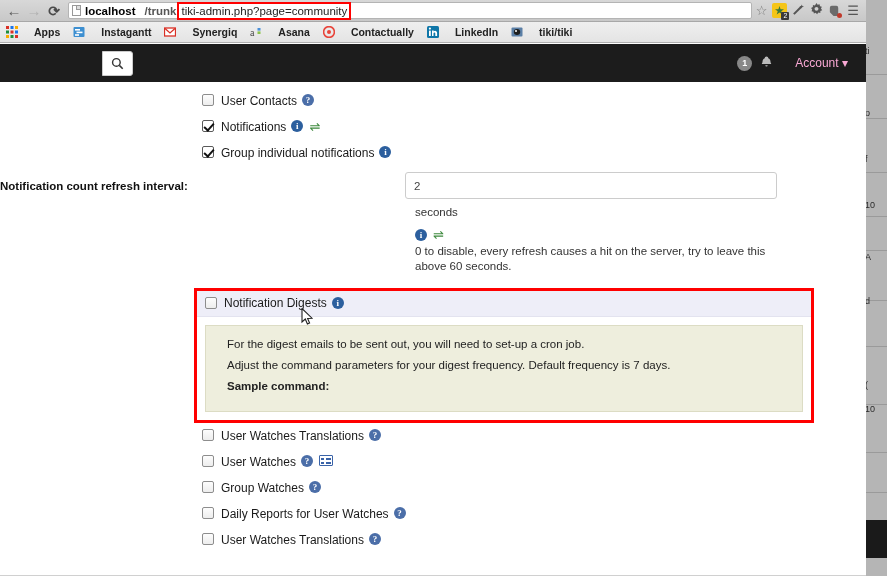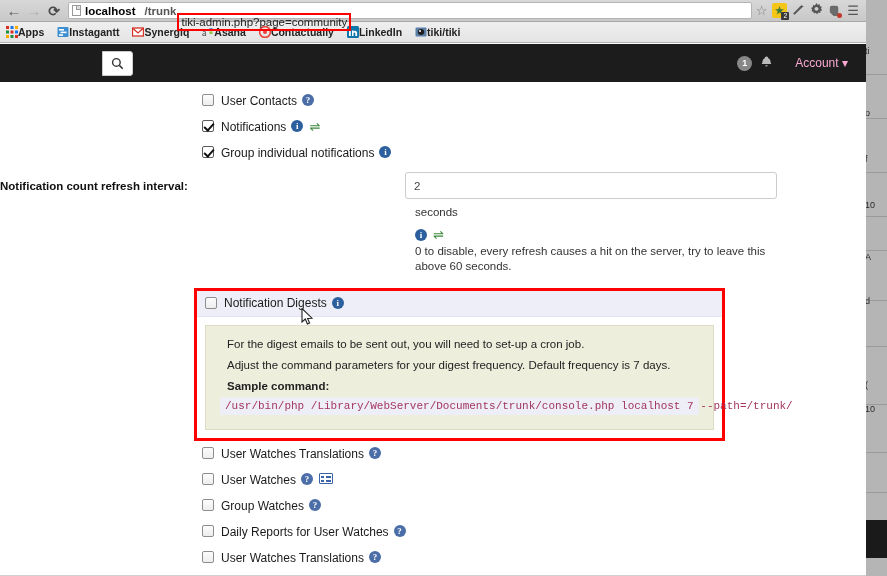--- a/index.html
+++ b/index.html
@@ -54,21 +54,21 @@
   }
   .page-icon:after{
     content:""; position:absolute; top:0; right:0; width:3px;height:3px;
     background:#ddd; border-left:1px solid #999; border-bottom:1px solid #999;
   }
   .url-base { font-size:11.5px; color:#000; white-space:nowrap; font-weight:bold; }
   .url-base .dim { color:#555; font-weight:bold;margin-left:9px; }
   .url-hl {
     font-size:11.5px; color:#222; white-space:nowrap;
     border:2px solid #ff0000; padding:0 2px; margin-left:1px;
-    line-height:14px; position:relative; top:11px;
+    line-height:14px; position:relative; top:0;
   }
   .tb-right { display:flex; align-items:center; gap:5px; padding-right:3px; }
   .icn { font-size:13px; color:#555; line-height:1; cursor:default; }
   .star { color:#7a7a7a; font-size:13px; }
   .ext-badge {
     width:15px;height:15px;background:#f5c518;border-radius:2px;
     position:relative; display:flex;align-items:center;justify-content:center;
     font-size:10px;color:#3a7a3a;
   }
   .ext-badge .cnt {
@@ -78,21 +78,21 @@
   }
   .eleph { position:relative; width:14px;height:14px; }
   .eleph .dot { position:absolute; right:0; bottom:0; width:5px;height:5px;border-radius:50%;background:#c0392b;}
 
   
   .bookmarks {
     height:21px; background:linear-gradient(#efefef,#e4e4e4);
     border-bottom:1px solid #b0b0b0;
     display:flex; align-items:center; padding:0 6px; gap:13px;
   }
-  .bm { display:flex; align-items:center; gap:0; cursor:default; }
+  .bm { display:flex; align-items:center; gap:16px; cursor:default; }
   .bm-label { font-size:10.5px; color:#222; white-space:nowrap; font-weight:bold;}
   .bm-ico { width:12px; height:12px; flex:none; display:block; }
 
   
   .page { position:absolute; top:44px; left:0; right:0; bottom:0; background:#fff; overflow:hidden;}
   .topbar {
     height:38px; background:#1c1c1c; display:flex; align-items:center;
     position:relative;
   }
   .searchwrap { display:flex; margin-left:102px; }
@@ -168,21 +168,21 @@
     padding:0 8px; font-size:11.5px; color:#444; outline:none;
     font-family:"Liberation Sans", sans-serif; background:#fff;
   }
   .below-field { padding-left:415px; }
   .seconds-txt{ font-size:11.5px; color:#333; padding-top:7px;}
   .hint-icons{ padding-top:10px; display:flex; align-items:center;}
   .hint-txt{ font-size:11.5px; color:#333; line-height:15px; padding-top:3px; width:372px;}
 
   
   .digest-outer{
-    margin:14px 0 0 194px; width:531px; border:3px solid #ff0000; background:#fff;
+    margin:14px 0 0 194px; width:620px; border:3px solid #ff0000; background:#fff;
     position:relative;
   }
   .digest-head{
     background:#eeeef8; padding:5px 0 6px 8px; display:flex; align-items:center;
     border-bottom:1px solid #e3e3ef;
   }
   .digest-head .row-label{ font-size:12px; }
   .digest-body{
     background:#eeeedd; border:1px solid #dcdcc4; margin:8px;
     padding:12px 14px 14px 14px;
@@ -397,21 +397,20 @@
           <span class="row-label">Notification Digests</span>
           <span class="help-i">i</span>
         </div>
         <svg class="cursor-arrow" viewBox="0 0 12 18">
           <path d="M1 0.5 L1 14 L4.3 11 L6.4 16 L8.6 15 L6.6 10.4 L11 10.2 Z" fill="#ffffff" stroke="#222" stroke-width="1.1"></path>
         </svg>
         <div class="digest-body">
           <p>For the digest emails to be sent out, you will need to set-up a cron job.</p>
           <p>Adjust the command parameters for your digest frequency. Default frequency is 7 days.</p>
           <p class="sample">Sample command:</p>
-          <code class="code-line">/usr/bin/php /Library/WebServer/Documents/trunk/console.php localhost 7 --path=/trunk/</code>
         </div>
       </div>
 
       <div class="row">
         <input type="checkbox" style="">
         <span class="row-label">User Watches Translations</span>
         <span class="help-q">?</span>
       </div>
       <div class="row">
         <input type="checkbox" style="">

